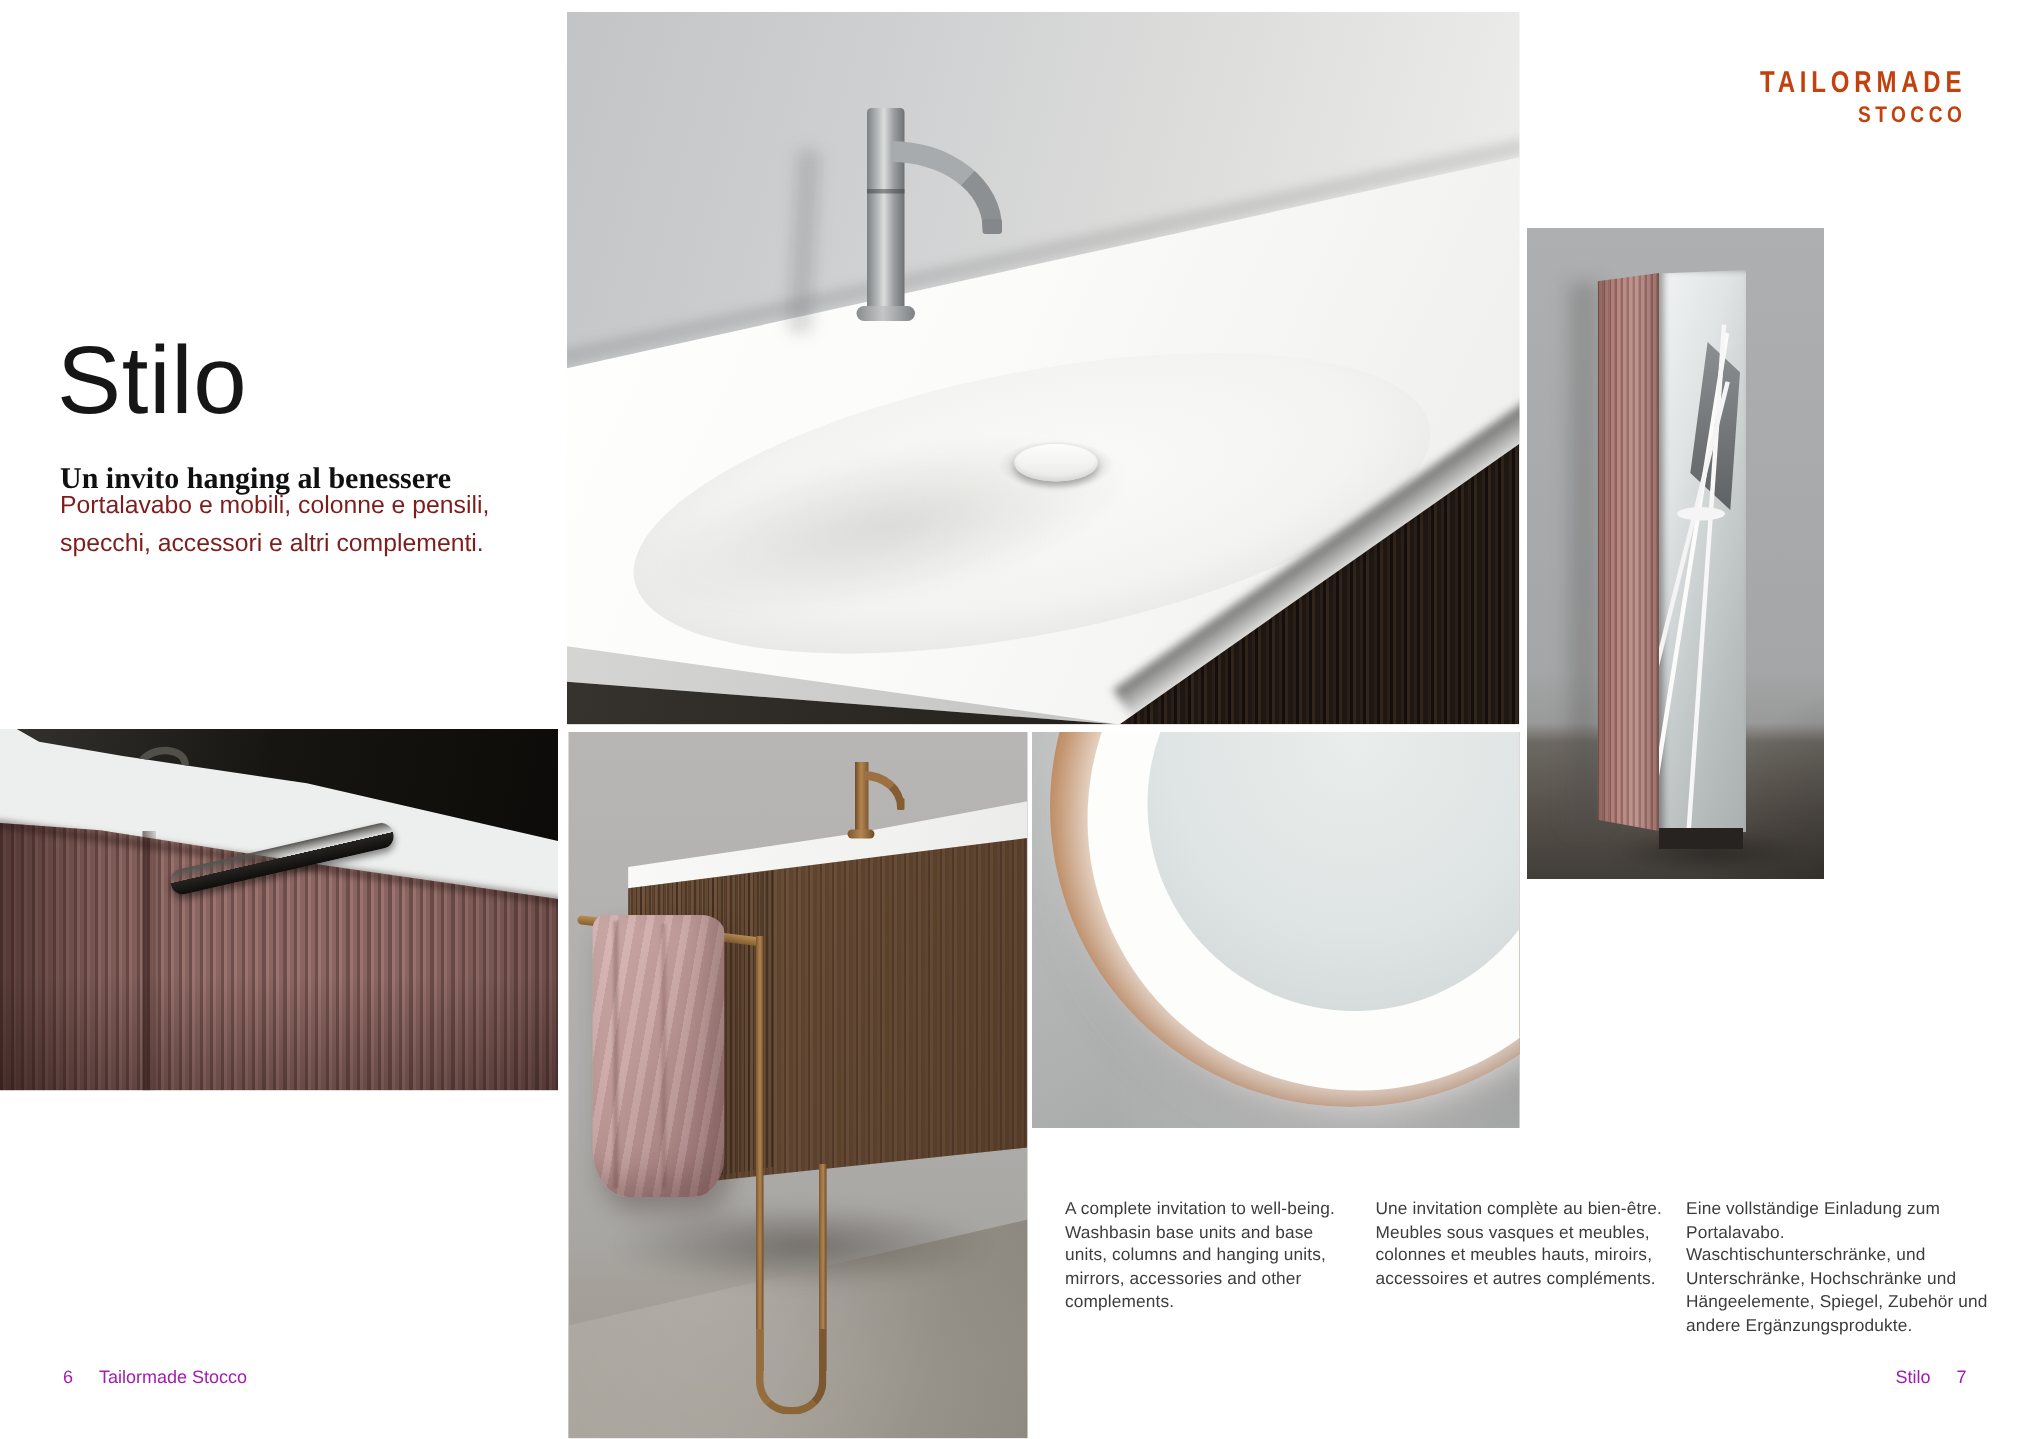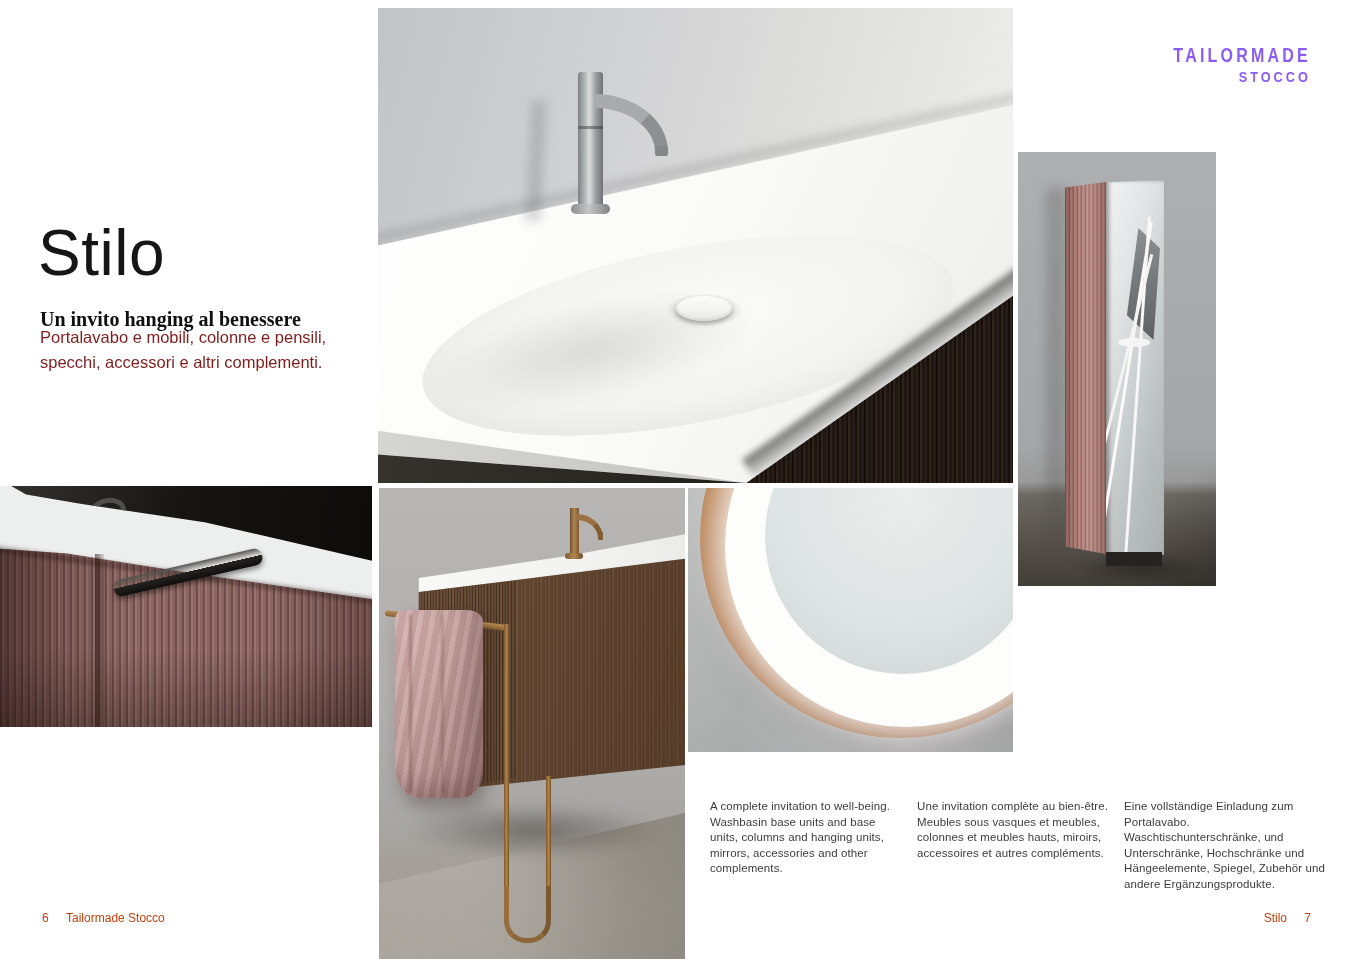--- a/index.html
+++ b/index.html
@@ -1,37 +1,37 @@
 <!DOCTYPE html>
 <html><head>
 <meta charset="utf-8">
 <style>
   * { margin:0; padding:0; box-sizing:border-box; }
   html,body { background:#ffffff; }
   body { font-family:"Liberation Sans", sans-serif; }
   .page { position:relative; width:1356px; height:959px; background:#ffffff; overflow:hidden; }
 
   
-  .brand { position:absolute; top:44px; right:45px; text-align:right; color:#8b5cf6; }
+  .brand { position:absolute; top:44px; right:45px; text-align:right; color:#c2410c; }
   .brand-line1 { font-size:20px; font-weight:700; letter-spacing:4px; transform:scaleX(.8); transform-origin:100% 50%; white-space:nowrap; }
   .brand-line2 { font-size:15px; font-weight:700; letter-spacing:3.5px; transform:scaleX(.85); transform-origin:100% 50%; margin-top:1px; white-space:nowrap; }
 
   
   .title { position:absolute; left:38px; top:216px; font-size:64px; font-weight:400; letter-spacing:0.5px; color:#161616; }
   .subtitle { position:absolute; left:40px; top:308px; font-family:"Liberation Serif", serif; font-weight:700; font-size:20px; color:#101010; }
   .desc { position:absolute; left:40px; top:325px; font-size:16.5px; line-height:25px; color:#7f1d1d; white-space:pre-line; }
 
   
   .trans { position:absolute; top:799px; font-size:11.5px; line-height:15.6px; color:#3c3c3c; letter-spacing:.1px; }
   .trans-en { left:710px; width:196px; }
   .trans-fr { left:917px; width:200px; }
   .trans-de { left:1124px; width:202px; }
 
   
-  .footer { position:absolute; top:911px; font-size:12px; color:#c2410c; }
+  .footer { position:absolute; top:911px; font-size:12px; color:#a21caf; }
   .footer-left { left:42px; }
   .footer-right { right:45px; }
   .footer .num { display:inline-block; }
   .footer-left .lbl { margin-left:14px; }
   .footer-right .num { margin-left:14px; }
 
   
   .photo { position:absolute; overflow:hidden; }
   .shape { position:absolute; }
   .fill { position:absolute; inset:0; }

